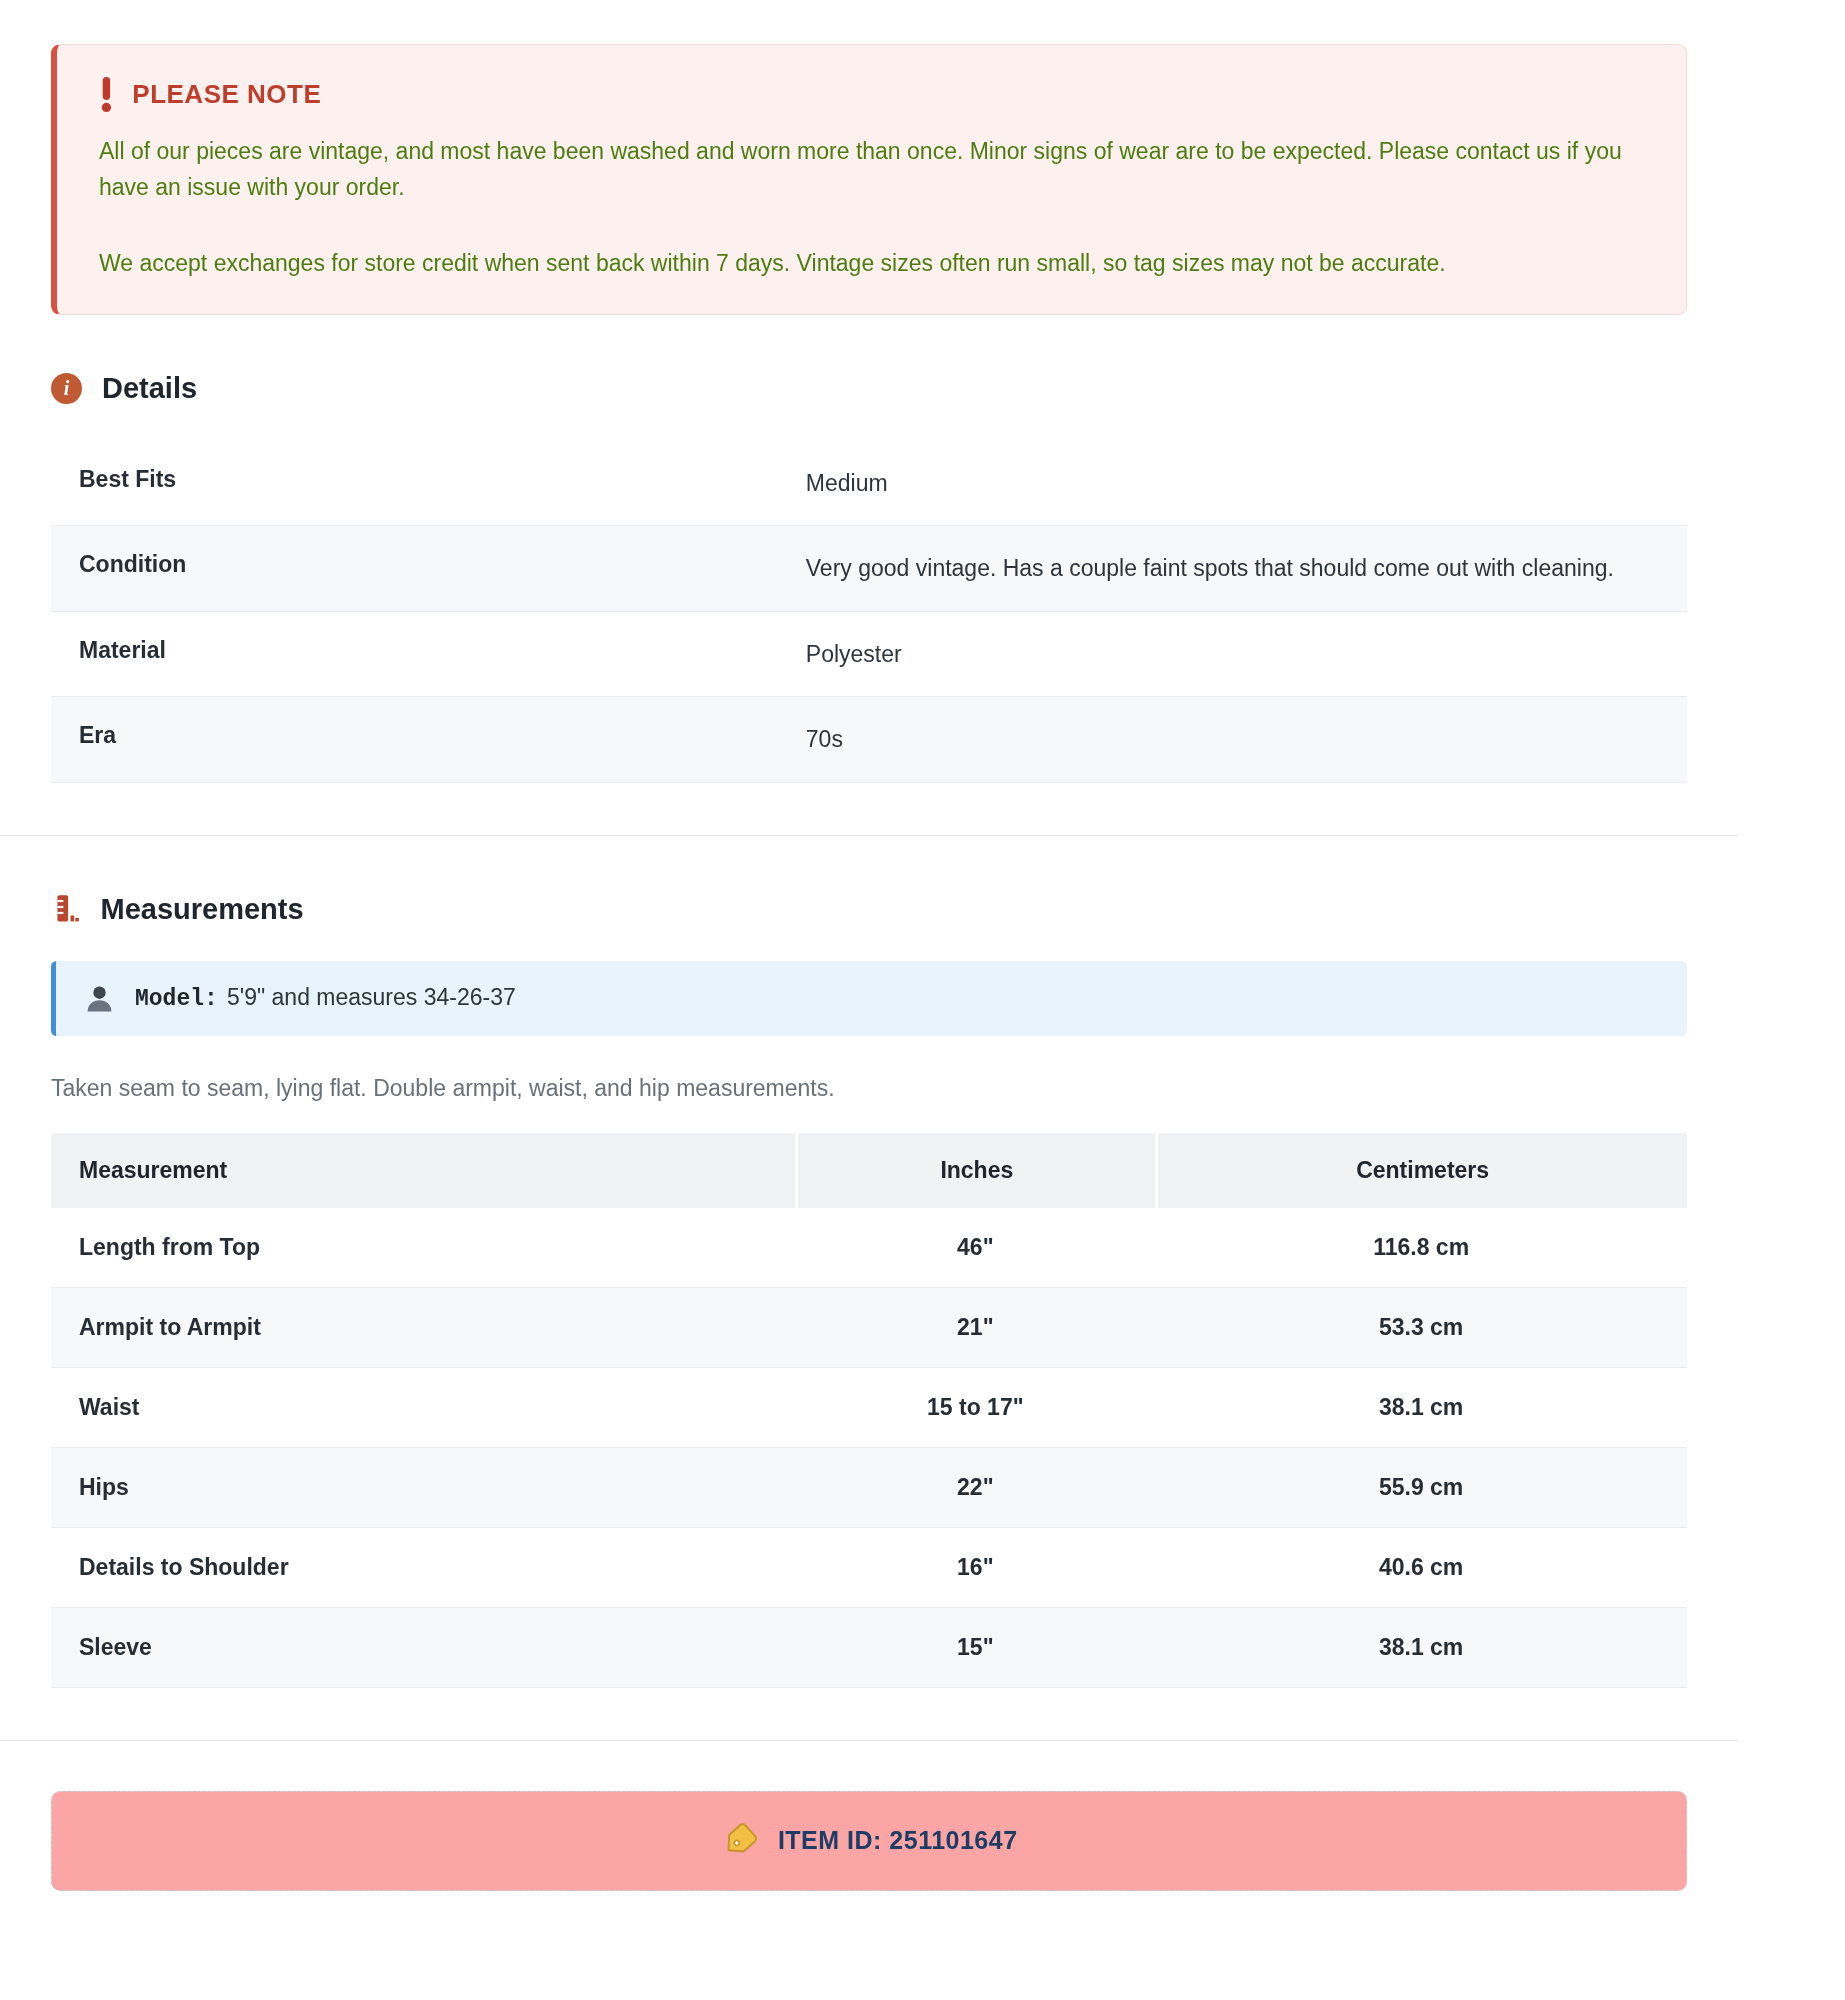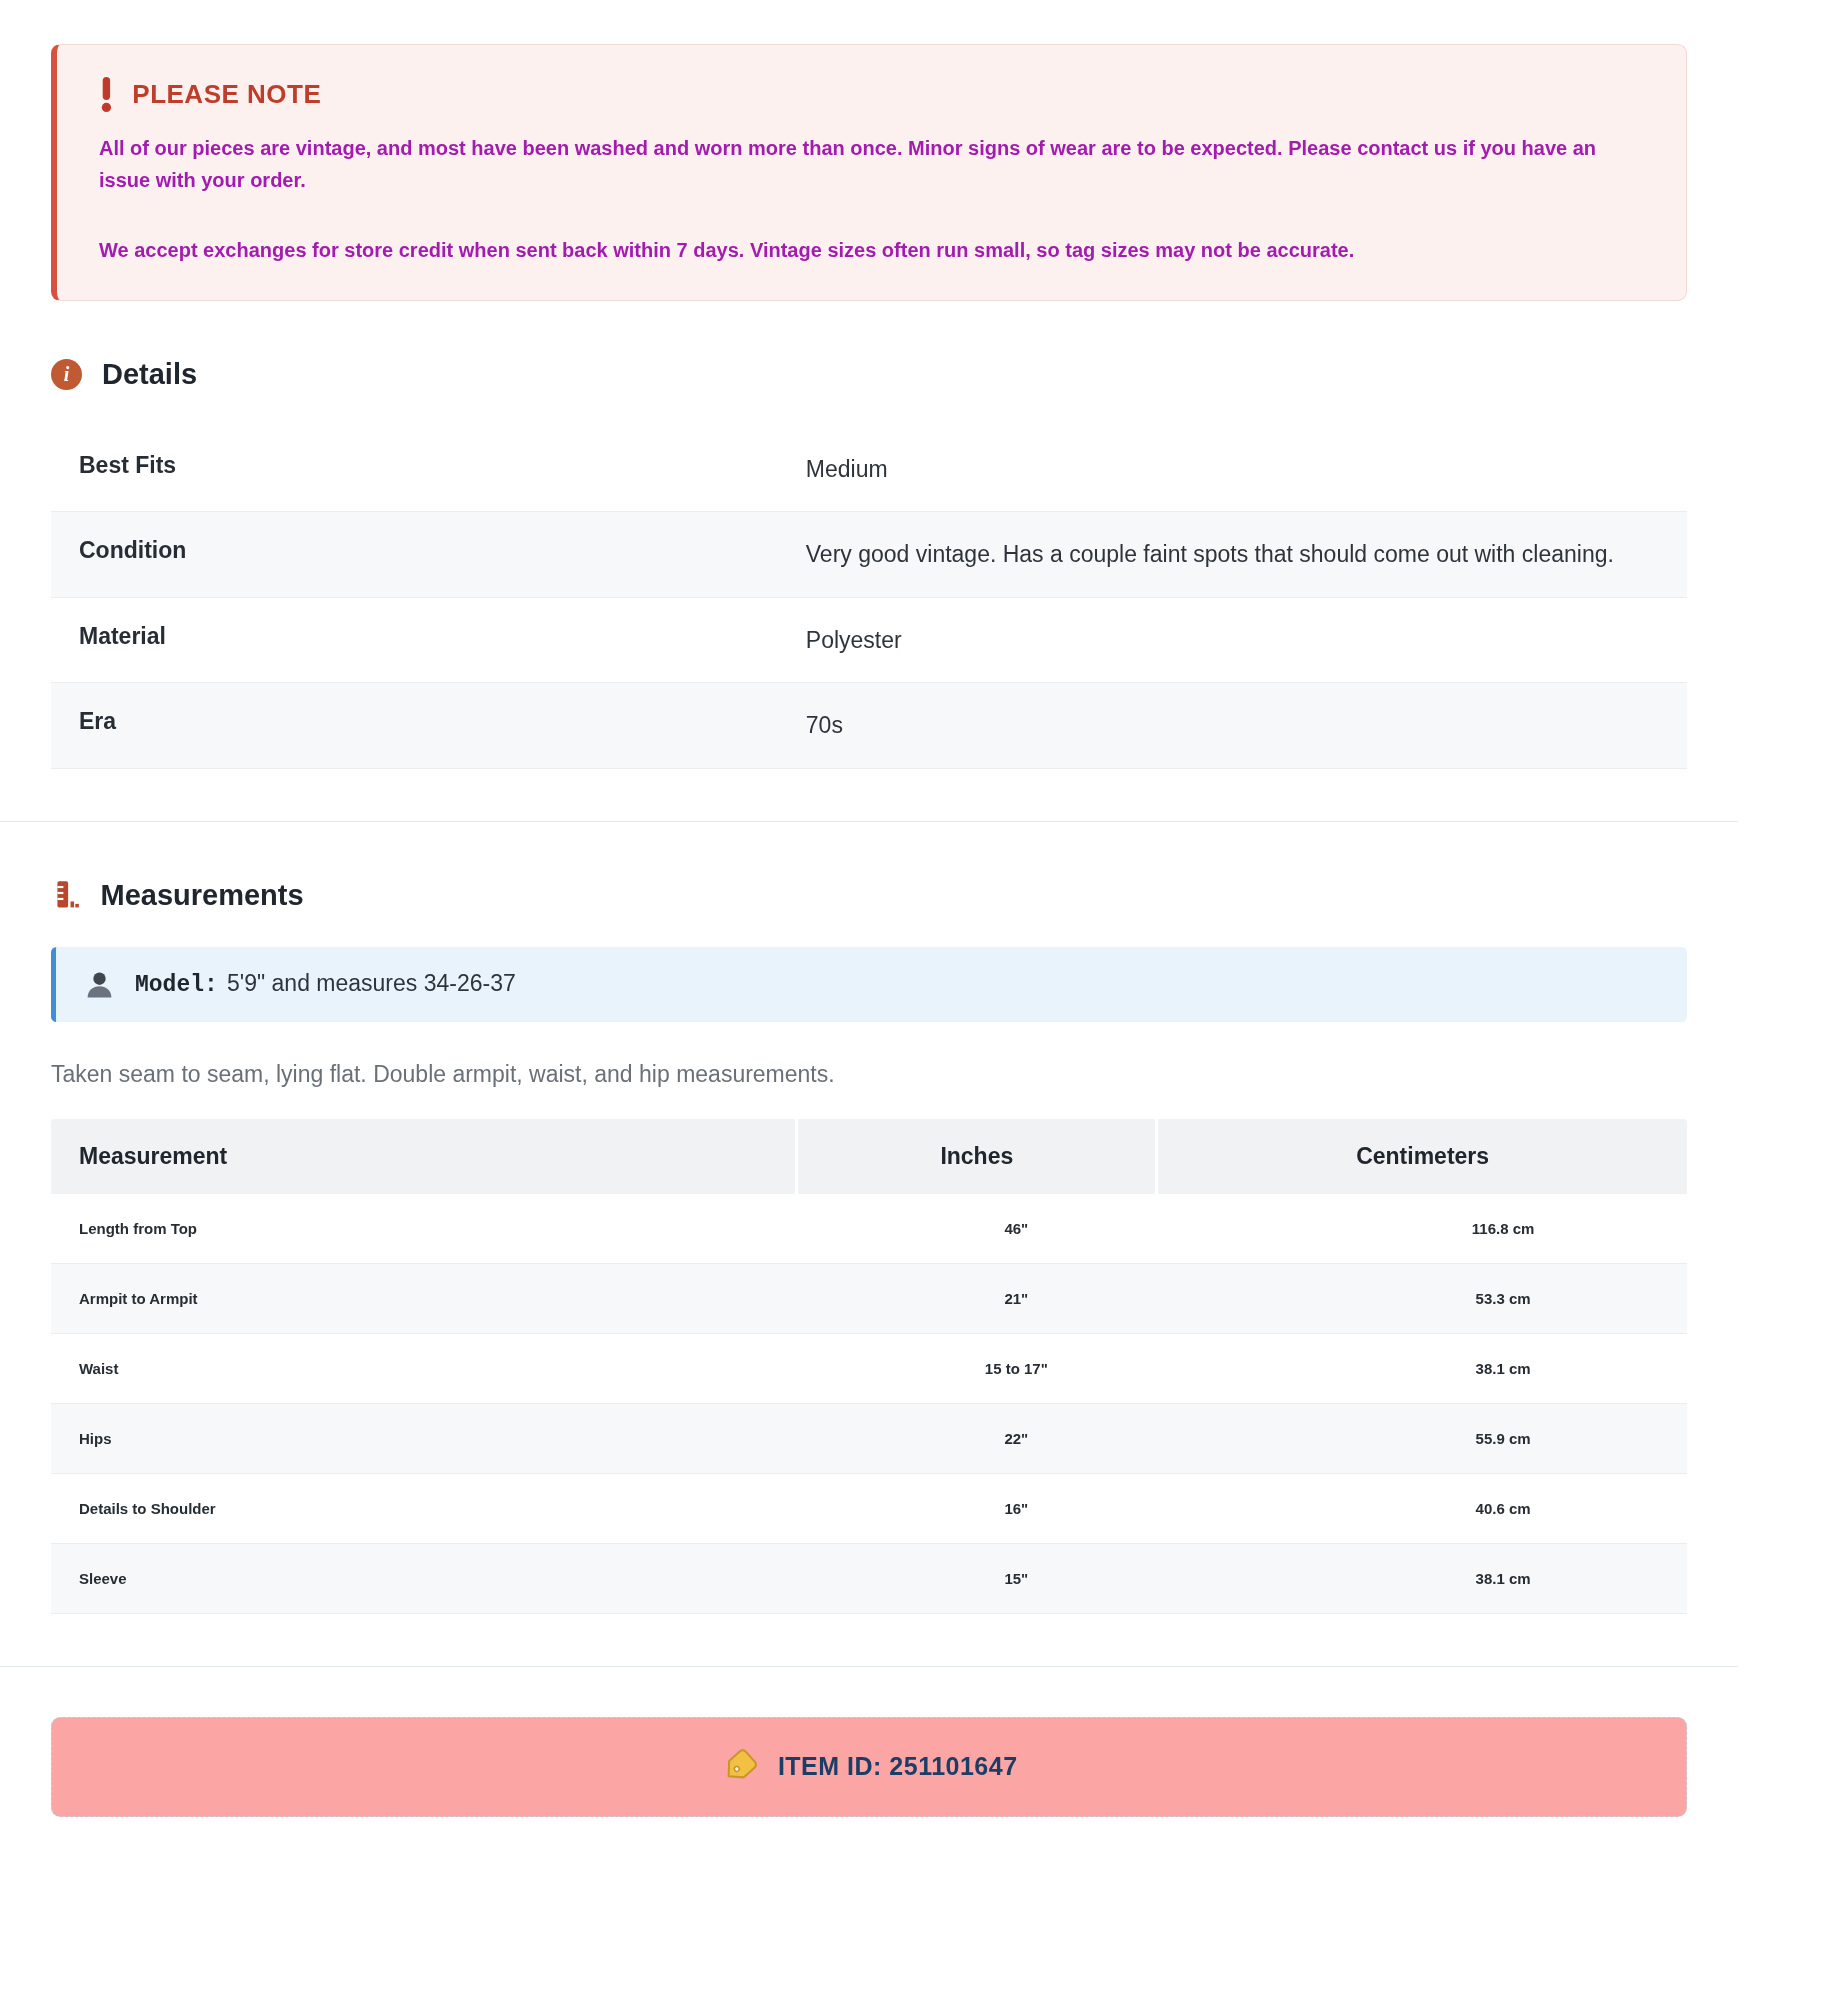--- a/index.html
+++ b/index.html
@@ -15,21 +15,21 @@
   
   .alert {
     background: #FCF1EF;
     border: 0.9px solid #F2DAD4;
     border-left: 6.5px solid #D85140;
     border-radius: 9.2px;
     padding: 31px 42px 33px;
   }
   .alert-title-row { display: flex; align-items: center; gap: 18.5px; margin-bottom: 20px; }
   .alert-title { color: #BE3E2B; font-weight: 700; font-size: 26px; letter-spacing: 0.5px; }
-  .alert p { margin: 0 0 20px; line-height: 1.58; color: #a21caf; font-size: 20px; font-weight: bold; }
+  .alert p { margin: 0 0 20px; line-height: 1.58; color: #4d7c0f; font-size: 23px; }
   .alert p:last-child { margin-bottom: 0; margin-top: 39px; }
 
   
   .section-heading {
     display: flex; align-items: center; gap: 20px;
     font-size: 29px; color: #20262E; font-weight: 700;
     margin: 57px 0 35px;
   }
   .info-icon {
     width: 31px; height: 31px; border-radius: 50%;
@@ -83,22 +83,21 @@
     border-radius: 3.7px 3.7px 0 0;
   }
   .m-header .m-hcell { padding: 24px 28px; }
   .m-header .m-hcell:nth-child(2),
   .m-header .m-hcell:nth-child(3) { text-align: center; border-left: 3.7px solid #ffffff; }
 
   .m-rows .m-row {
     display: grid;
     grid-template-columns: 45.5% 22% 32.5%;
     border-bottom: 0.9px solid #ECEDEF;
-    font-size: 15px;
-    gap: 41px;
+    font-size: 23px;
   }
   .m-rows .m-row:nth-child(even) { background: #F7F8F9; }
   .m-name { font-weight: 600; color: #272D34; padding: 26px 28px; }
   .m-val  { font-weight: 600; color: #272D34; text-align: center; padding: 26px 28px; }
 
   
   .item-box {
     margin-top: 50px;
     border: 1.8px dashed #C8D1DB;
     border-radius: 9.2px;

